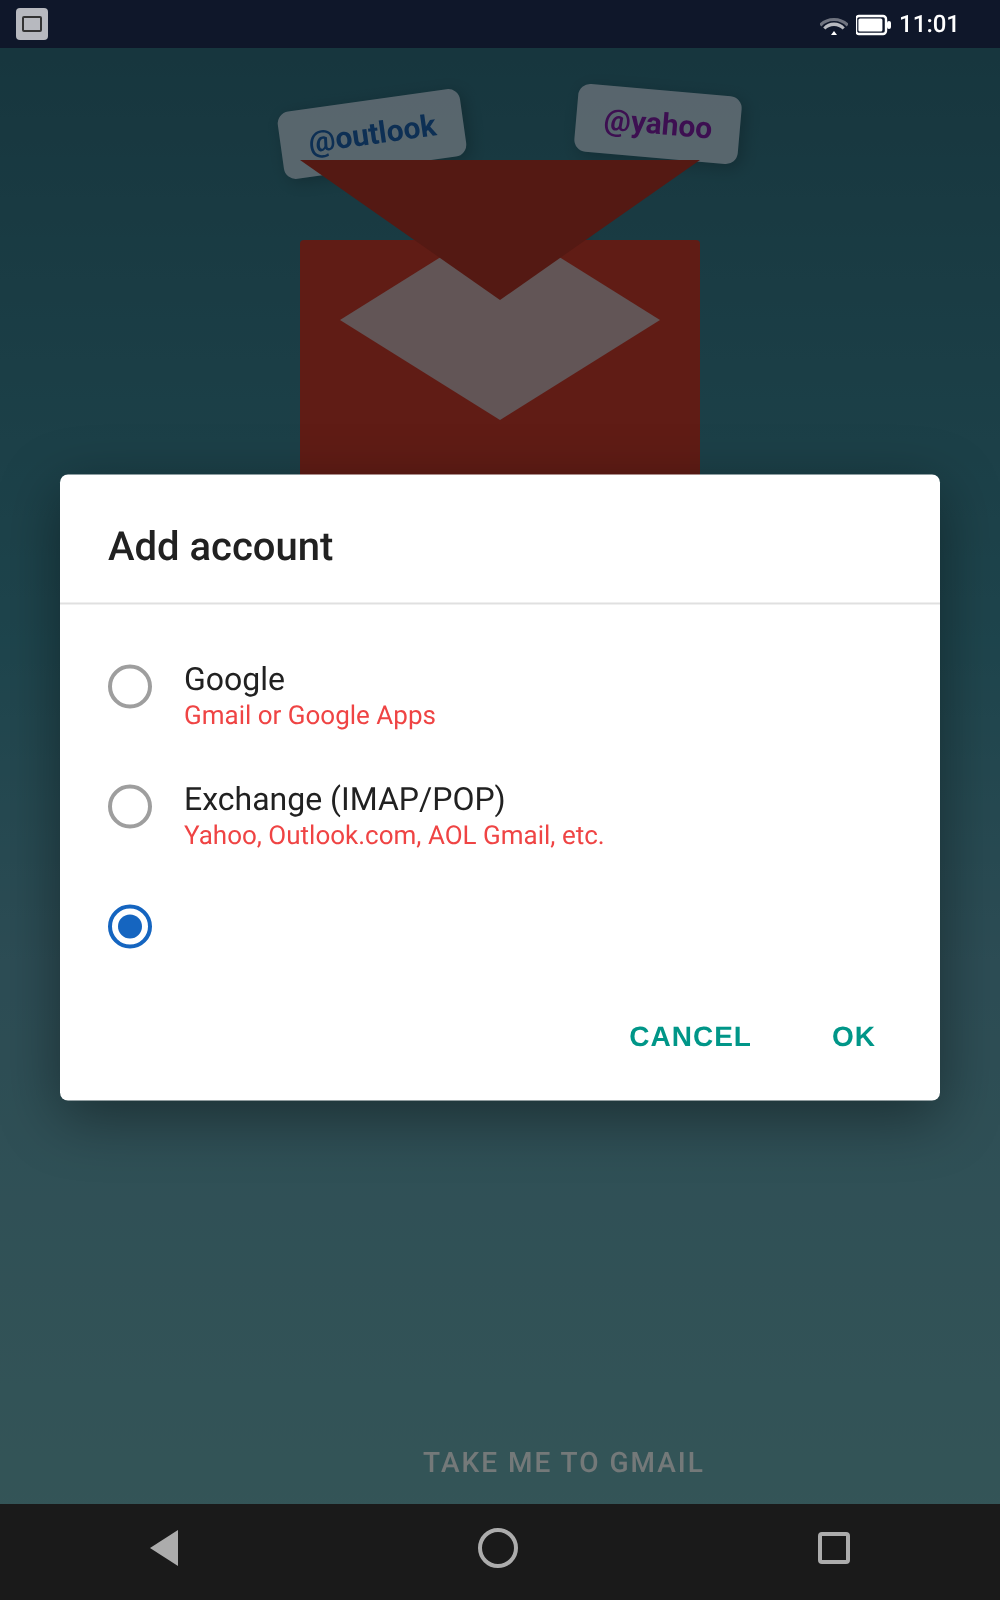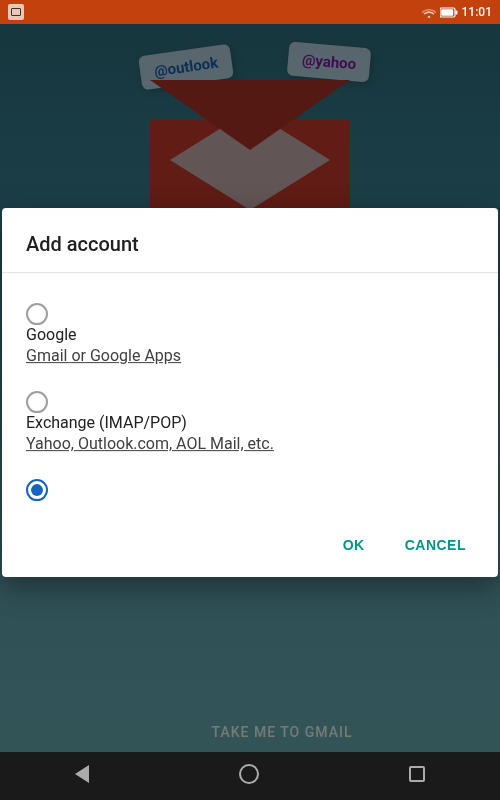--- a/index.html
+++ b/index.html
@@ -99,25 +99,25 @@
       left: 50%;
       transform: translateX(-50%) rotate(-2deg);
       color: #c0392b;
     }
 
     
     .status-bar {
       position: absolute;
       top: 0; left: 0; right: 0;
       height: 24px;
-      background: #c2410c;
+      background: #0f172a;
       display: flex;
       align-items: center;
       justify-content: flex-end;
-      padding: 0 8px;
+      padding: 0 20px;
       z-index: 100;
     }
 
     .status-icons {
       display: flex;
       align-items: center;
       gap: 4px;
     }
 
     .status-time {
@@ -133,21 +133,21 @@
       background: rgba(0,0,0,0.5);
       z-index: 50;
     }
 
     
     .dialog {
       position: absolute;
       top: 50%;
       left: 50%;
       transform: translate(-50%, -52%);
-      width: 496px;
+      width: 440px;
       background: #ffffff;
       border-radius: 4px;
       box-shadow: 0 8px 30px rgba(0,0,0,0.4);
       z-index: 200;
       padding-bottom: 8px;
     }
 
     .dialog-title {
       font-size: 20px;
       font-weight: 500;
@@ -163,21 +163,20 @@
 
     .dialog-options {
       padding: 8px 0;
     }
 
     .option-row {
       display: flex;
       align-items: flex-start;
       padding: 12px 24px;
       cursor: pointer;
-      flex-direction: column;
     }
 
     .radio-outer {
       width: 22px;
       height: 22px;
       border-radius: 50%;
       border: 2px solid #9e9e9e;
       display: flex;
       align-items: center;
       justify-content: center;
@@ -202,24 +201,23 @@
       flex-direction: column;
     }
 
     .option-title {
       font-size: 16px;
       color: #212121;
       font-weight: 400;
     }
 
     .option-subtitle {
-      font-size: 16px;
-      color: #404040;
+      font-size: 13px;
+      color: #ef4444;
       margin-top: 2px;
-      text-decoration: underline;
     }
 
     
     .dialog-actions {
       display: flex;
       justify-content: flex-end;
       padding: 8px 16px 8px 24px;
       gap: 8px;
     }
 
@@ -382,34 +380,34 @@
         <span class="option-subtitle">Gmail or Google Apps</span>
       </div>
     </div>
 
     <div class="option-row">
       <div class="radio-outer">
         
       </div>
       <div class="option-text">
         <span class="option-title">Exchange (IMAP/POP)</span>
-        <span class="option-subtitle">Yahoo, Outlook.com, AOL Mail, etc.</span>
+        <span class="option-subtitle">Yahoo, Outlook.com, AOL Gmail, etc.</span>
       </div>
     </div>
 
     <div class="option-row">
       <div class="radio-outer selected">
         <div class="radio-inner"></div>
       </div>
     </div>
   </div>
 
   <div class="dialog-actions">
+    <button class="dialog-btn btn-cancel">CANCEL</button>
     <button class="dialog-btn btn-ok">OK</button>
-    <button class="dialog-btn btn-cancel">CANCEL</button>
   </div>
 </div>
 
 <div class="take-me-label">TAKE ME TO GMAIL</div>
 
 <div class="nav-bar">
   <button class="nav-btn">
     <span class="nav-back"></span>
   </button>
   <button class="nav-btn">

